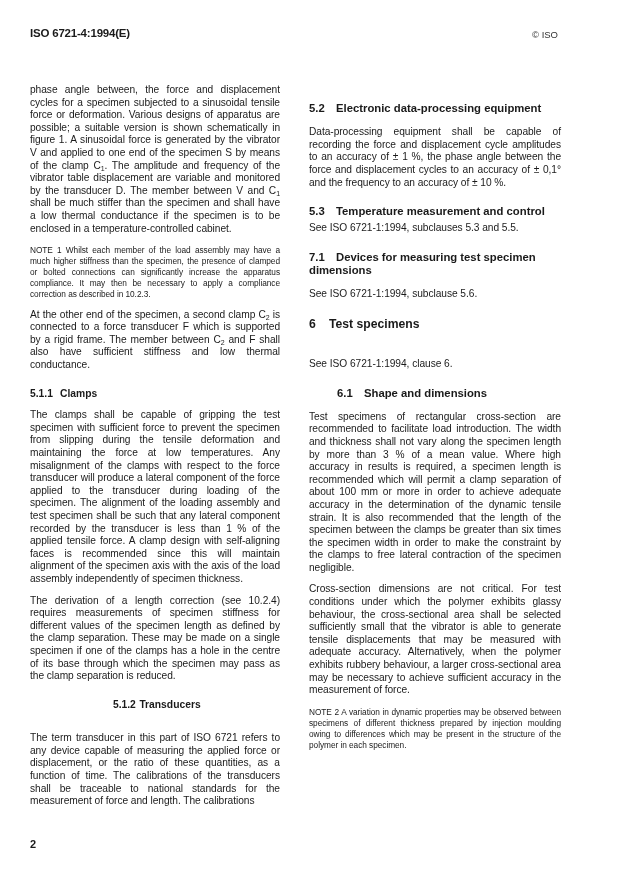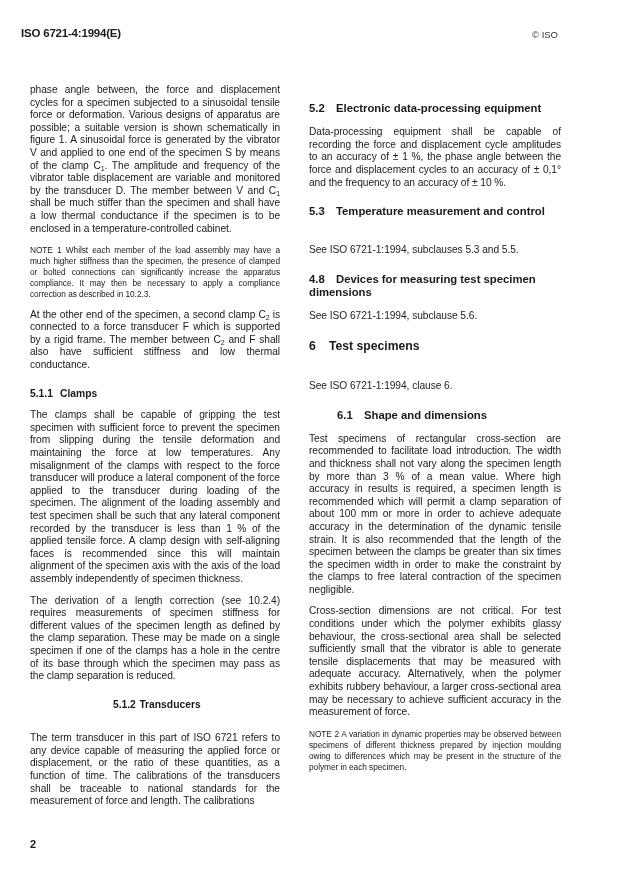--- a/index.html
+++ b/index.html
@@ -1,18 +1,18 @@
 <!DOCTYPE html>
 <html><head>
 <meta charset="utf-8">
 <style>
   html, body { margin:0; padding:0; background:#ffffff; }
   body { width:621px; height:877px; position:relative; overflow:hidden;
          font-family:"Liberation Sans", sans-serif; color:#1a1a1a; }
-  .hdr-left { position:absolute; left:21px; top:27px; font-weight:bold; font-size:11.5px; letter-spacing:-0.2px; }
+  .hdr-left { position:absolute; left:30px; top:27px; font-weight:bold; font-size:11.5px; letter-spacing:-0.2px; }
   .hdr-right { position:absolute; left:532px; top:29px; font-size:9.5px; color:#333; }
   .col { position:absolute; top:84px; width:250px; }
   .col.left { left:30px; }
   .col.right { left:309px; width:252px; }
   p { margin:0; font-size:10.2px; line-height:12.6px; text-align:justify; letter-spacing:-0.05px; }
   p.note { font-size:8.3px; line-height:10.9px; }
   .h3 { font-weight:bold; font-size:10.3px; line-height:12.6px; margin:0; }
   .h3 .num { display:inline-block; width:30px; }
   .h2 { font-weight:bold; font-size:11.3px; line-height:13.2px; margin:0; }
   .h2 .num { display:inline-block; width:27px; }
@@ -46,23 +46,23 @@
 </div>
 
 <div class="col right">
 
   <div class="h2" style="margin-top:18px;"><span class="num">5.2</span><span>Electronic data-processing equipment</span></div>
 
   <p style="margin-top:11px;">Data-processing equipment shall be capable of recording the force and displacement cycle amplitudes to an accuracy of ± 1 %, the phase angle between the force and displacement cycles to an accuracy of ± 0,1° and the frequency to an accuracy of ± 10 %.</p>
 
   <div class="h2" style="margin-top:16px;"><span class="num">5.3</span><span>Temperature measurement and control</span></div>
 
-  <p style="margin-top:26px;">See ISO 6721-1:1994, subclauses 5.3 and 5.5.</p>
+  <p style="margin-top:4px;">See ISO 6721-1:1994, subclauses 5.3 and 5.5.</p>
 
-  <div class="h2" style="margin-top:16px;"><span class="num">4.8</span><span>Devices for measuring test specimen dimensions</span></div>
+  <div class="h2" style="margin-top:16px;"><span class="num">7.1</span><span>Devices for measuring test specimen dimensions</span></div>
 
   <p style="margin-top:11px;">See ISO 6721-1:1994, subclause 5.6.</p>
 
   <div class="h1" style="margin-top:16px;"><span class="num">6</span><span>Test specimens</span></div>
 
   <p style="margin-top:27px;">See ISO 6721-1:1994, clause 6.</p>
 
   <div class="h2" style="margin-top:16px;padding-left:28px;"><span class="num">6.1</span><span>Shape and dimensions</span></div>
 
   <p style="margin-top:11px;">Test specimens of rectangular cross-section are recommended to facilitate load introduction. The width and thickness shall not vary along the specimen length by more than 3 % of a mean value. Where high accuracy in results is required, a specimen length is recommended which will permit a clamp separation of about 100 mm or more in order to achieve adequate accuracy in the determination of the dynamic tensile strain. It is also recommended that the length of the specimen between the clamps be greater than six times the specimen width in order to make the constraint by the clamps to free lateral contraction of the specimen negligible.</p>

